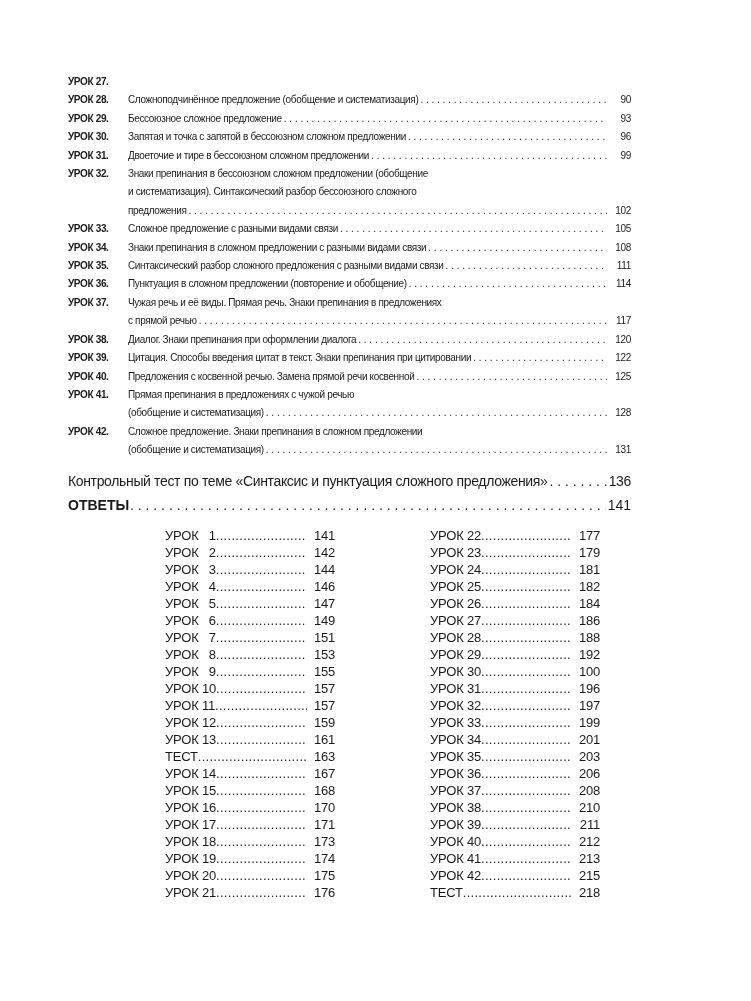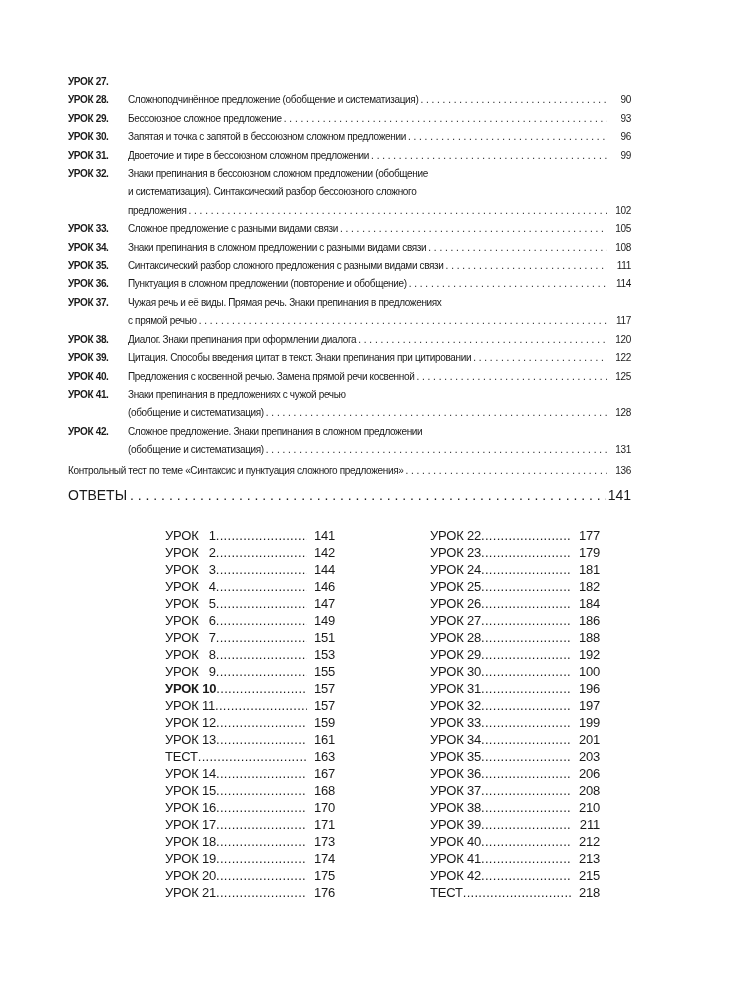--- a/index.html
+++ b/index.html
@@ -7,23 +7,23 @@
          font-family: "Liberation Sans", sans-serif; color: #1a1a1a; }
   .toc { position: absolute; left: 68px; top: 73px; width: 563px; }
   .entry { display: flex; font-size: 10px; line-height: 18.4px; letter-spacing: -0.35px; transform-origin: left; }
   .lesson { width: 60px; flex: none; font-weight: bold; white-space: nowrap; }
   .body { flex: 1; min-width: 0; }
   .line { display: flex; white-space: nowrap; }
   .line .t { flex: none; }
   .dots { flex: 1; overflow: hidden; white-space: nowrap; margin: 0 2px; letter-spacing: 1.6px; }
   .dots::before { content: ". . . . . . . . . . . . . . . . . . . . . . . . . . . . . . . . . . . . . . . . . . . . . . . . . . . . . . . . . . . . . . . . . . . . . . . . . . . . . . . . . . . . . . . . . . . . . . . . . . . . . . . . . . . . . . . . . . . . . . . . . . . . . ."; letter-spacing: 0; }
   .pg { flex: none; text-align: right; min-width: 22px; }
-  .test-row { display: flex; font-size: 10px; line-height: 18.4px; letter-spacing: -0.35px; margin-top: 2px; white-space: nowrap; }
+  .test-row { display: flex; font-size: 14px; line-height: 18.4px; letter-spacing: -0.35px; margin-top: 12px; white-space: nowrap; }
   .answers-row { display: flex; font-size: 14px; line-height: 18.4px; margin-top: 6px; white-space: nowrap; }
-  .answers-row .lbl { font-weight: normal; width: 60px; flex: none; }
+  .answers-row .lbl { font-weight: bold; width: 60px; flex: none; }
   .cols { position: absolute; top: 527px; left: 165px; width: 450px; }
   .col { position: absolute; top: 0; width: 170px; }
   .col.left { left: 0; }
   .col.right { left: 265px; }
   .ans { display: flex; font-size: 13px; line-height: 17px; white-space: nowrap; letter-spacing: -0.2px; }
   .ans .l { flex: none; }
   .ans .d { flex: 1; overflow: hidden; white-space: nowrap; }
   .ans .d::before { content: "......................................................................................................"; letter-spacing: 0.3px; }
   .ans .p { flex: none; width: 28px; text-align: right; }
 </style>
@@ -170,21 +170,21 @@
           <span class="t">Предложения с косвенной речью. Замена прямой речи косвенной</span>
           <span class="dots"></span>
           <span class="pg">125</span>
         </div>
       </div>
     </div>
     <div class="entry">
       <div class="lesson">УРОК 41.</div>
       <div class="body">
         <div class="line">
-          <span class="t">Знаки препинания в предложениях с чужой речью</span>
+          <span class="t">Прямая препинания в предложениях с чужой речью</span>
         </div>
         <div class="line">
           <span class="t">(обобщение и систематизация)</span>
           <span class="dots"></span>
           <span class="pg">128</span>
         </div>
       </div>
     </div>
     <div class="entry">
       <div class="lesson">УРОК 42.</div>
@@ -252,21 +252,21 @@
         <span class="l" style="white-space: pre;">УРОК   8</span>
         <span class="d"></span>
         <span class="p">153</span>
       </div>
       <div class="ans">
         <span class="l" style="white-space: pre;">УРОК   9</span>
         <span class="d"></span>
         <span class="p">155</span>
       </div>
       <div class="ans">
-        <span class="l" style="white-space: pre; font-weight: bold;">УРОК 10</span>
+        <span class="l" style="white-space: pre;">УРОК 10</span>
         <span class="d"></span>
         <span class="p">157</span>
       </div>
       <div class="ans">
         <span class="l" style="white-space: pre;">УРОК 11</span>
         <span class="d"></span>
         <span class="p">157</span>
       </div>
       <div class="ans">
         <span class="l" style="white-space: pre;">УРОК 12</span>

